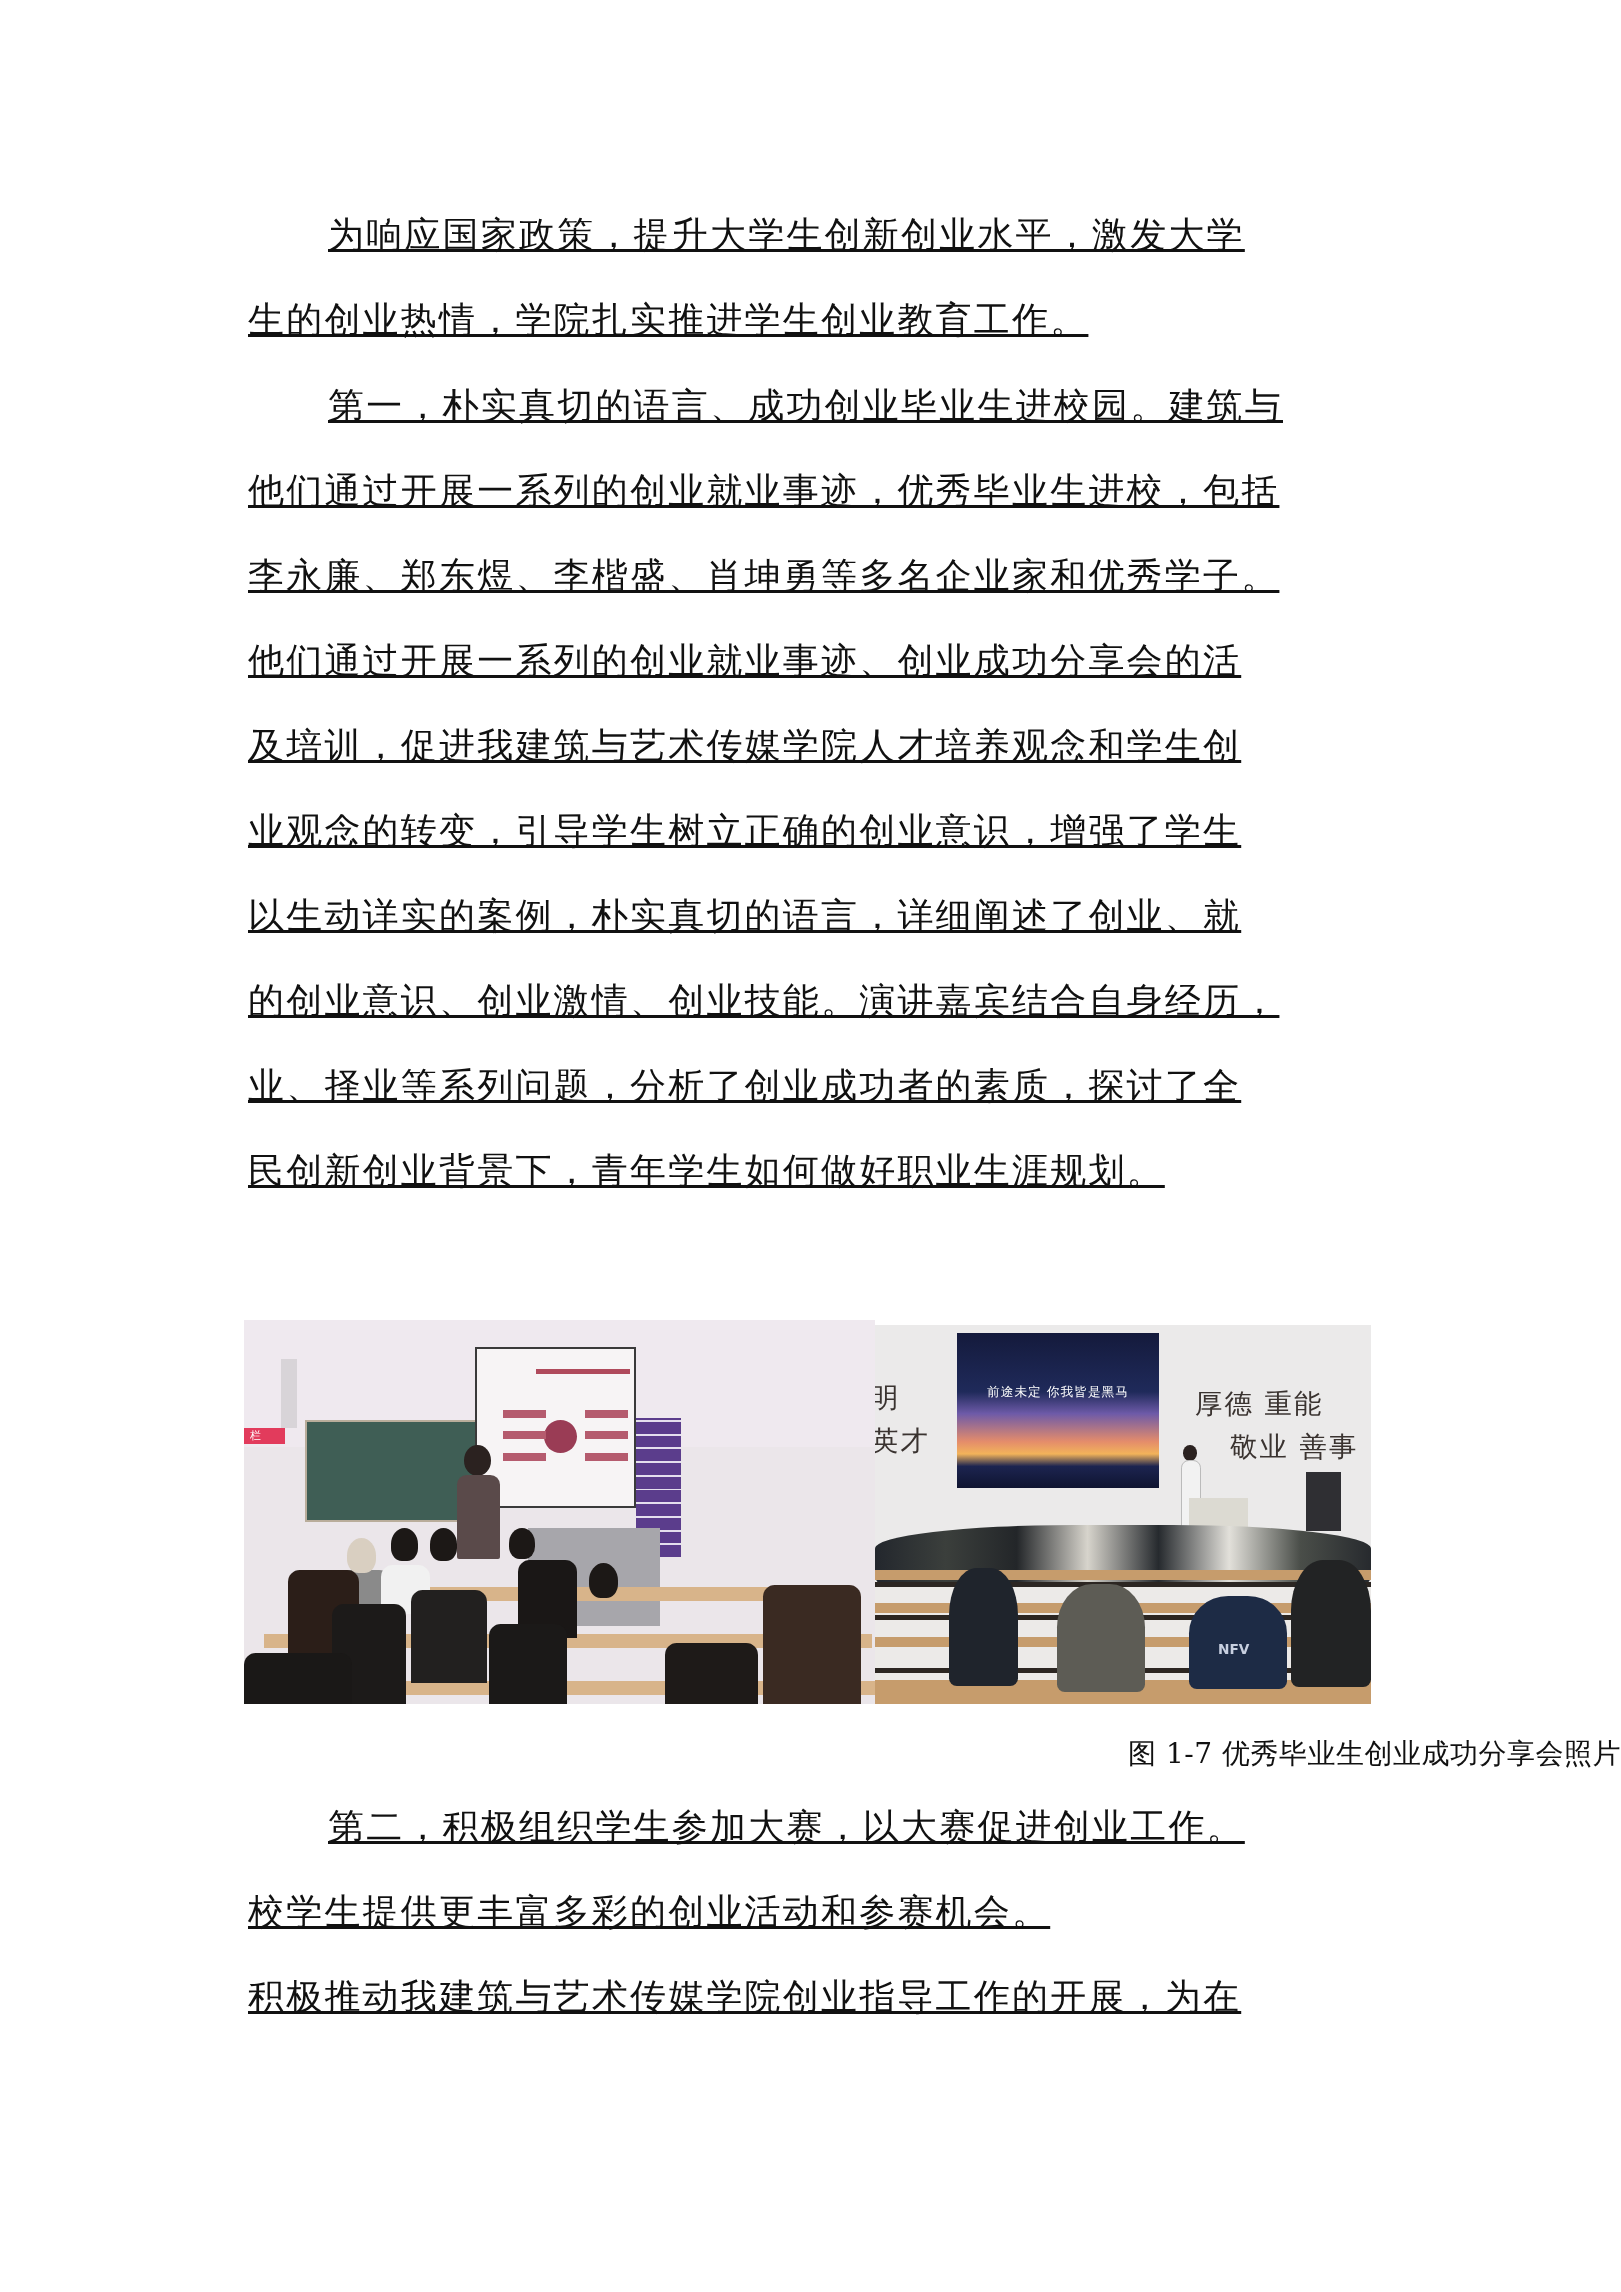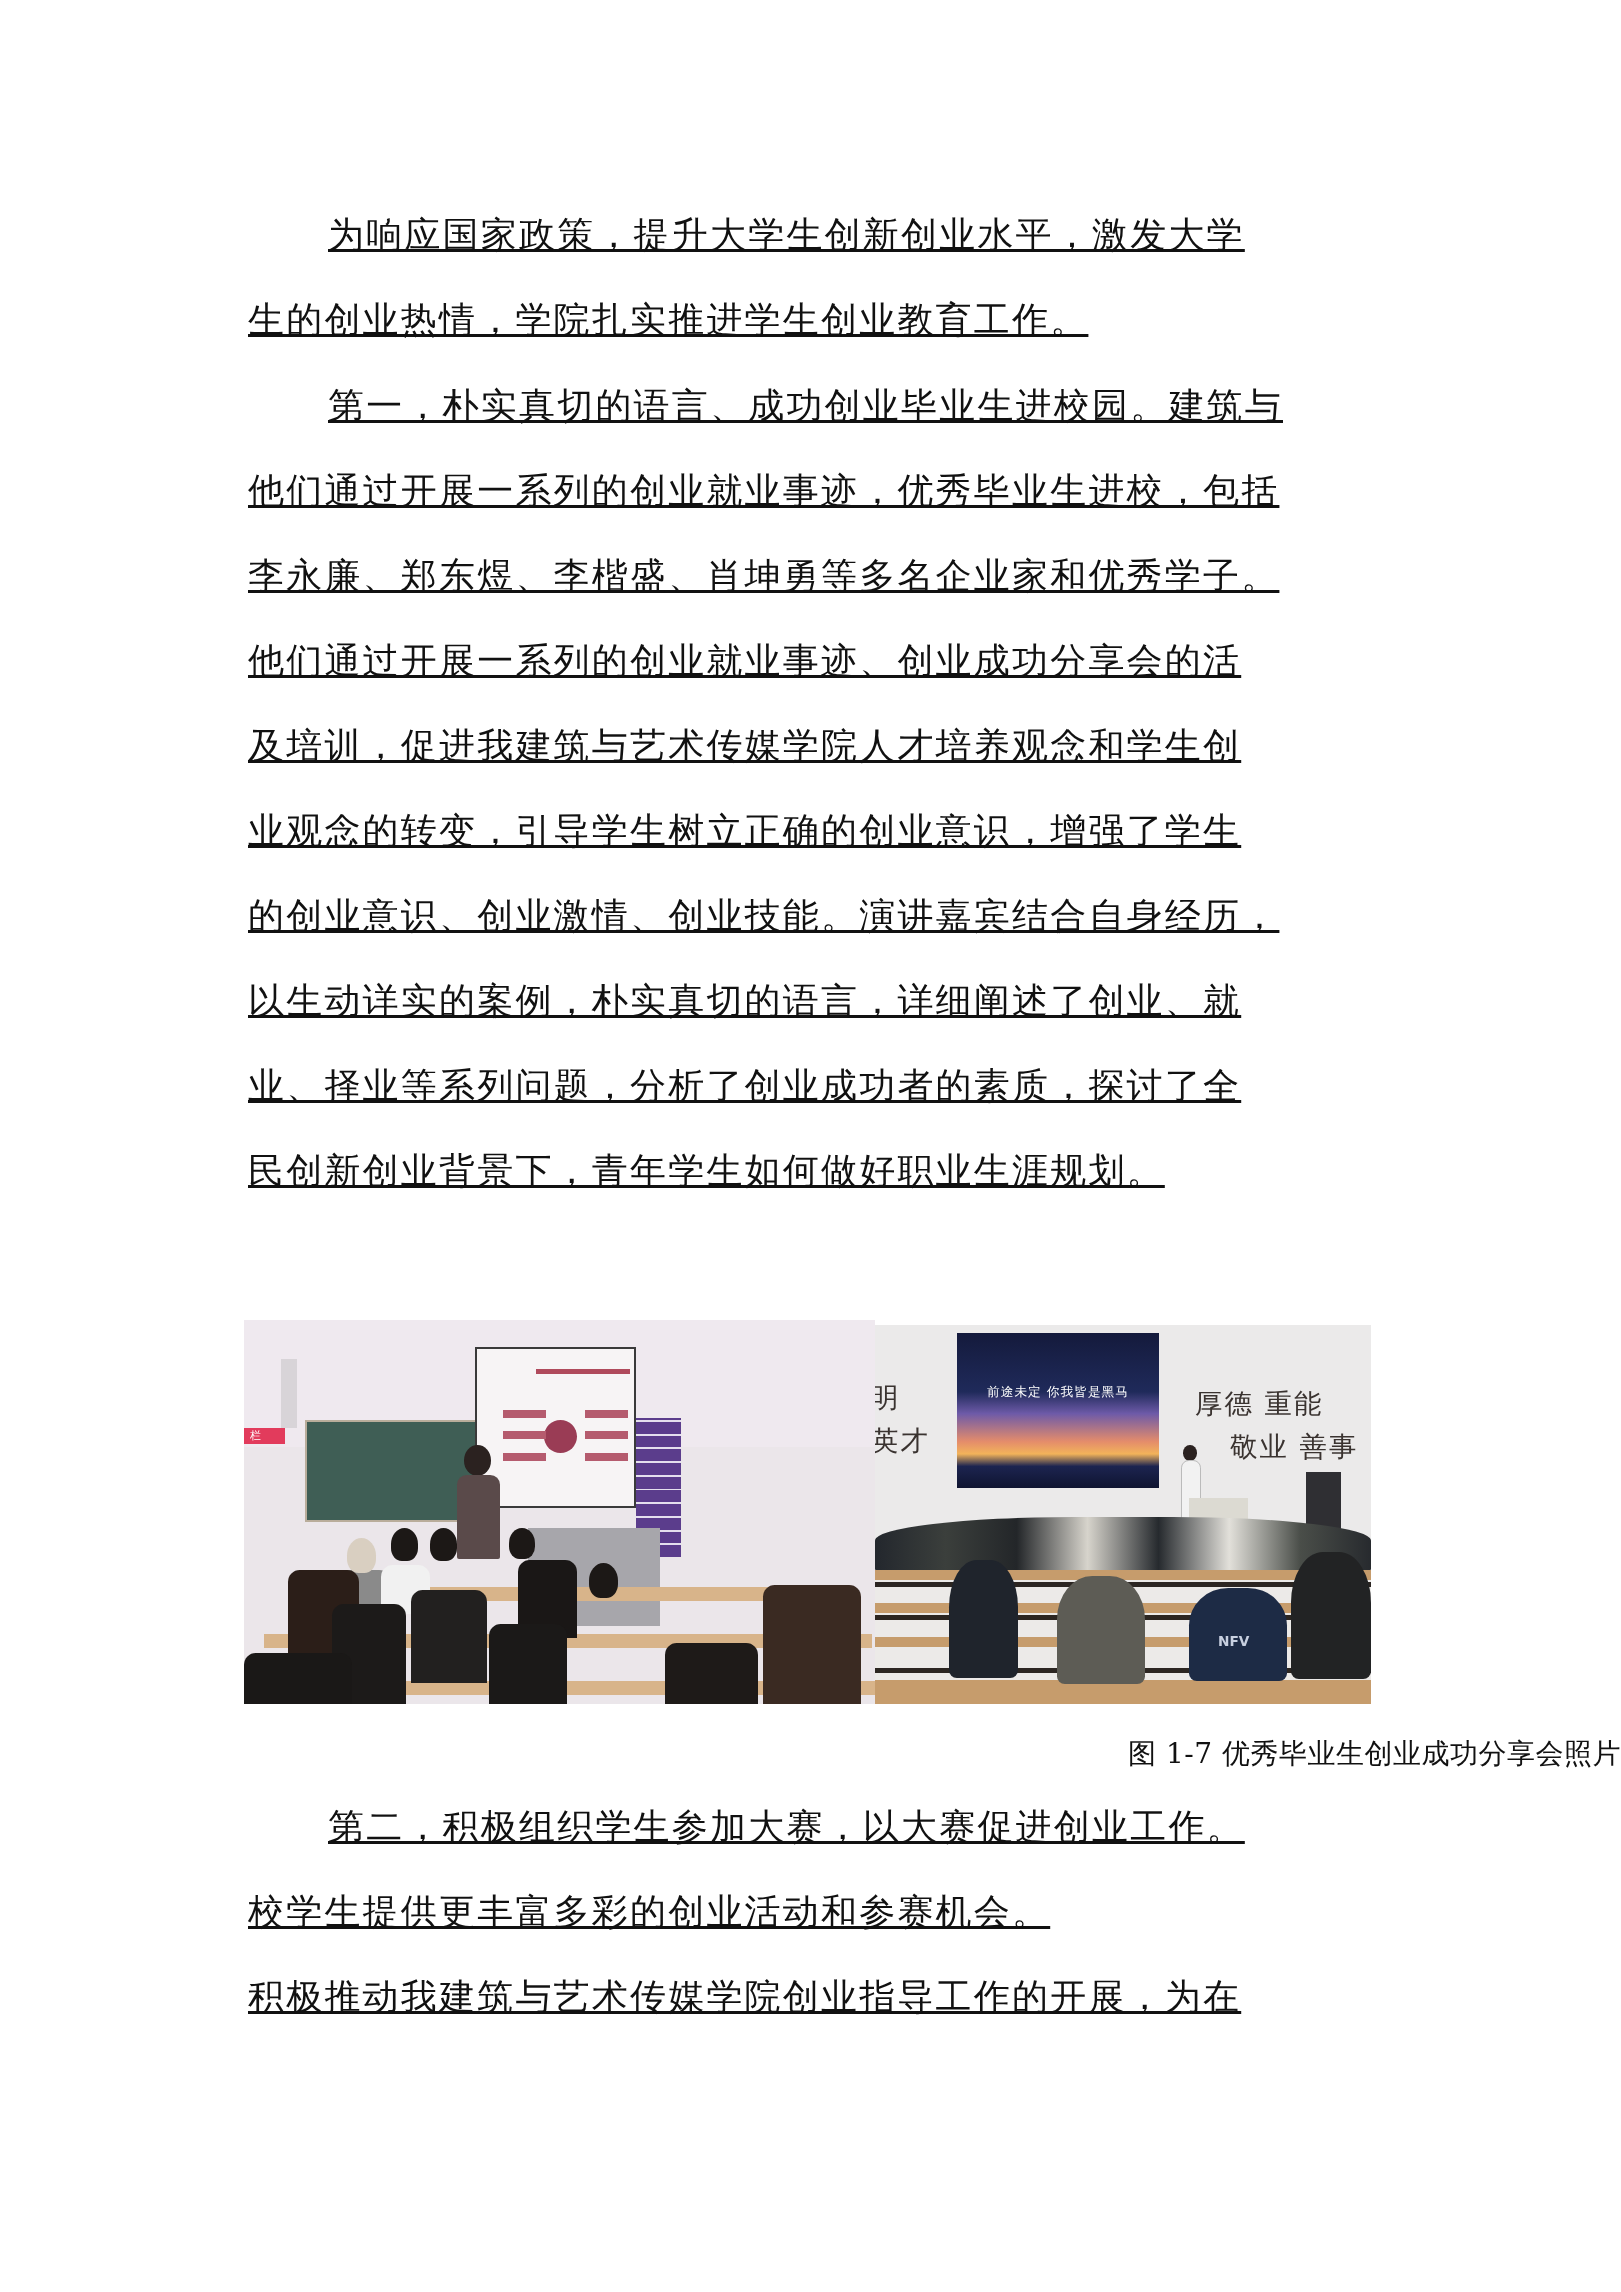--- a/index.html
+++ b/index.html
@@ -42,41 +42,41 @@
   .rp-screen { position:absolute; left:82px; top:7.8px; width:202px; height:155px;
                background: linear-gradient(180deg,#141a3c 0%,#1f2a5a 38%,#6d5aa8 52%,#e48c6b 70%,#f2b35a 78%,#1c2450 86%,#0f1430 100%); }
   .rp-screen-title { position:absolute; left:0; width:202px; top:51px; text-align:center; color:#fff; font-size:12.7px; letter-spacing:1px; font-family:"DejaVu Sans", sans-serif; }
   .rp-slogan { position:absolute; color:#3a3330; font-size:27.4px; font-family:"DejaVu Serif", serif; white-space:nowrap; letter-spacing:2px; }
   .rp-speaker { position:absolute; left:306px; top:135px; width:17.6px; height:67px; background:#f2f2f2; border:1px solid #bbb; border-radius:7.8px 7.8px 0 0; }
   .rp-speaker-head { position:absolute; left:308px; top:120px; width:13.7px; height:15.7px; border-radius:50%; background:#2b2220; }
   .rp-podium { position:absolute; left:314px; top:173px; width:59px; height:29px; background:#dcdad2; }
   .rp-cabinet { position:absolute; left:431px; top:147px; width:35px; height:59px; background:#2f2f33; }
   .rp-row { position:absolute; left:0; width:496px; height:9.8px; background:#c69c6c; }
   .rp-rail { position:absolute; left:0; width:496px; height:4.9px; background:#2c2622; }
-  .rp-person { position:absolute; border-radius:40% 40% 7.8px 7.8px; }
+  .rp-person { position:absolute; border-radius:40% 40% 7.8px 7.8px;margin-top:8px; }
 </style>
 </head>
 <body>
 
 <div class="page">
 
   <div class="para" style="top:192px;">
     <span class="line indent">为响应国家政策，提升大学生创新创业水平，激发大学</span>
     <span class="line">生的创业热情，学院扎实推进学生创业教育工作。</span>
   </div>
 
   <div class="para" style="top:363px;">
     <span class="line indent">第一，朴实真切的语言、成功创业毕业生进校园。建筑与</span>
     <span class="line">他们通过开展一系列的创业就业事迹，优秀毕业生进校，包括</span>
     <span class="line">李永廉、郑东煜、李楷盛、肖坤勇等多名企业家和优秀学子。</span>
     <span class="line">他们通过开展一系列的创业就业事迹、创业成功分享会的活</span>
     <span class="line">及培训，促进我建筑与艺术传媒学院人才培养观念和学生创</span>
     <span class="line">业观念的转变，引导学生树立正确的创业意识，增强了学生</span>
+    <span class="line">以生动详实的案例，朴实真切的语言，详细阐述了创业、就</span>
     <span class="line">的创业意识、创业激情、创业技能。演讲嘉宾结合自身经历，</span>
-    <span class="line">以生动详实的案例，朴实真切的语言，详细阐述了创业、就</span>
     <span class="line">业、择业等系列问题，分析了创业成功者的素质，探讨了全</span>
     <span class="line">民创新创业背景下，青年学生如何做好职业生涯规划。</span>
   </div>
 
   <div class="figure">
 
     <div class="photo photo-left">
       <div class="lp-wall-top"></div>
       <div class="lp-pillar"></div>
       <div class="lp-redsign">栏</div>

